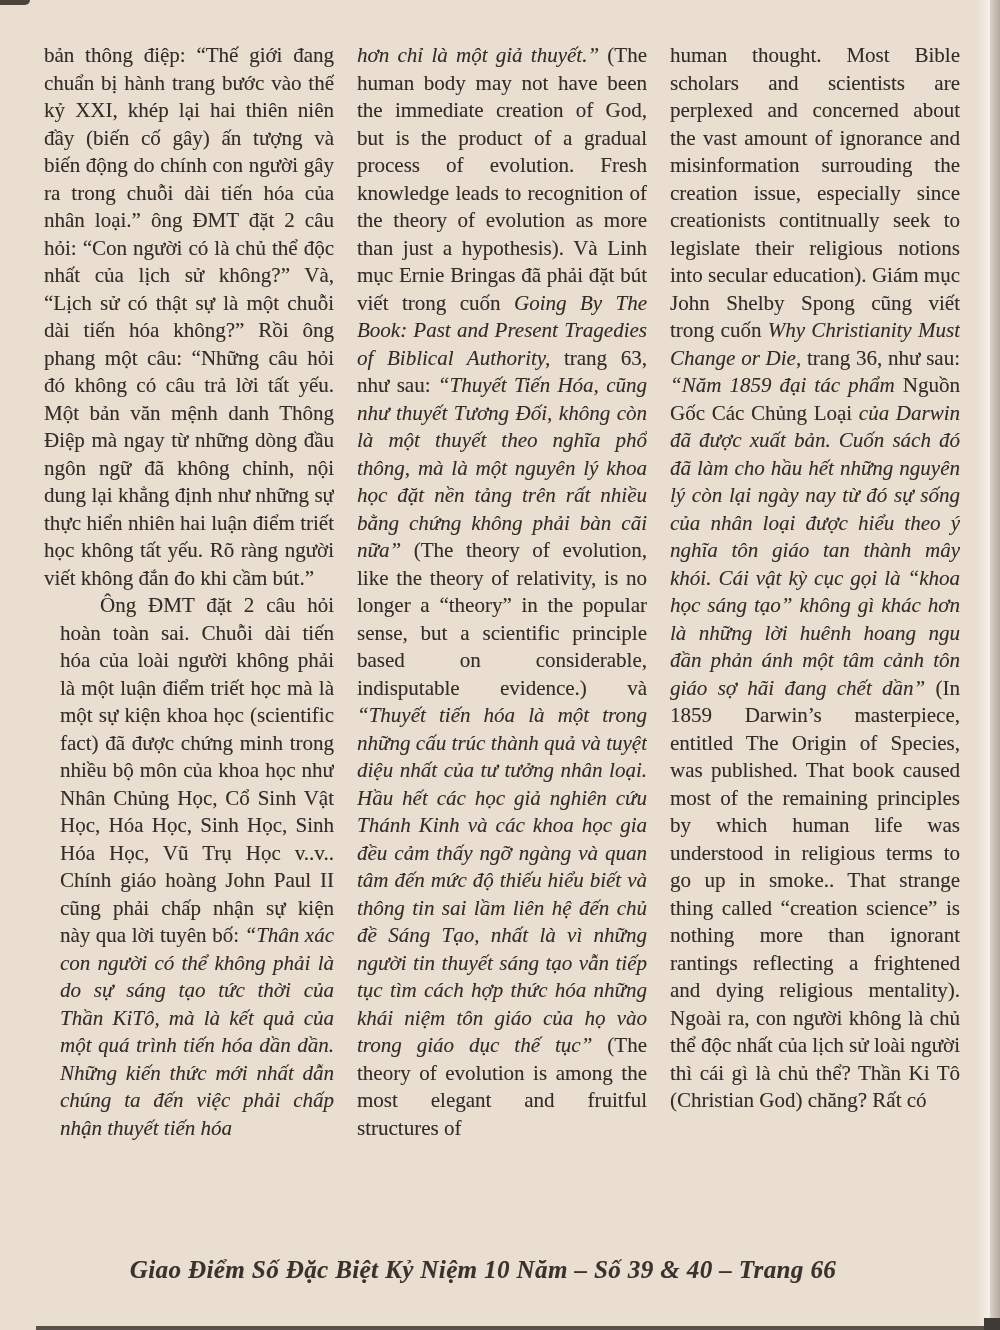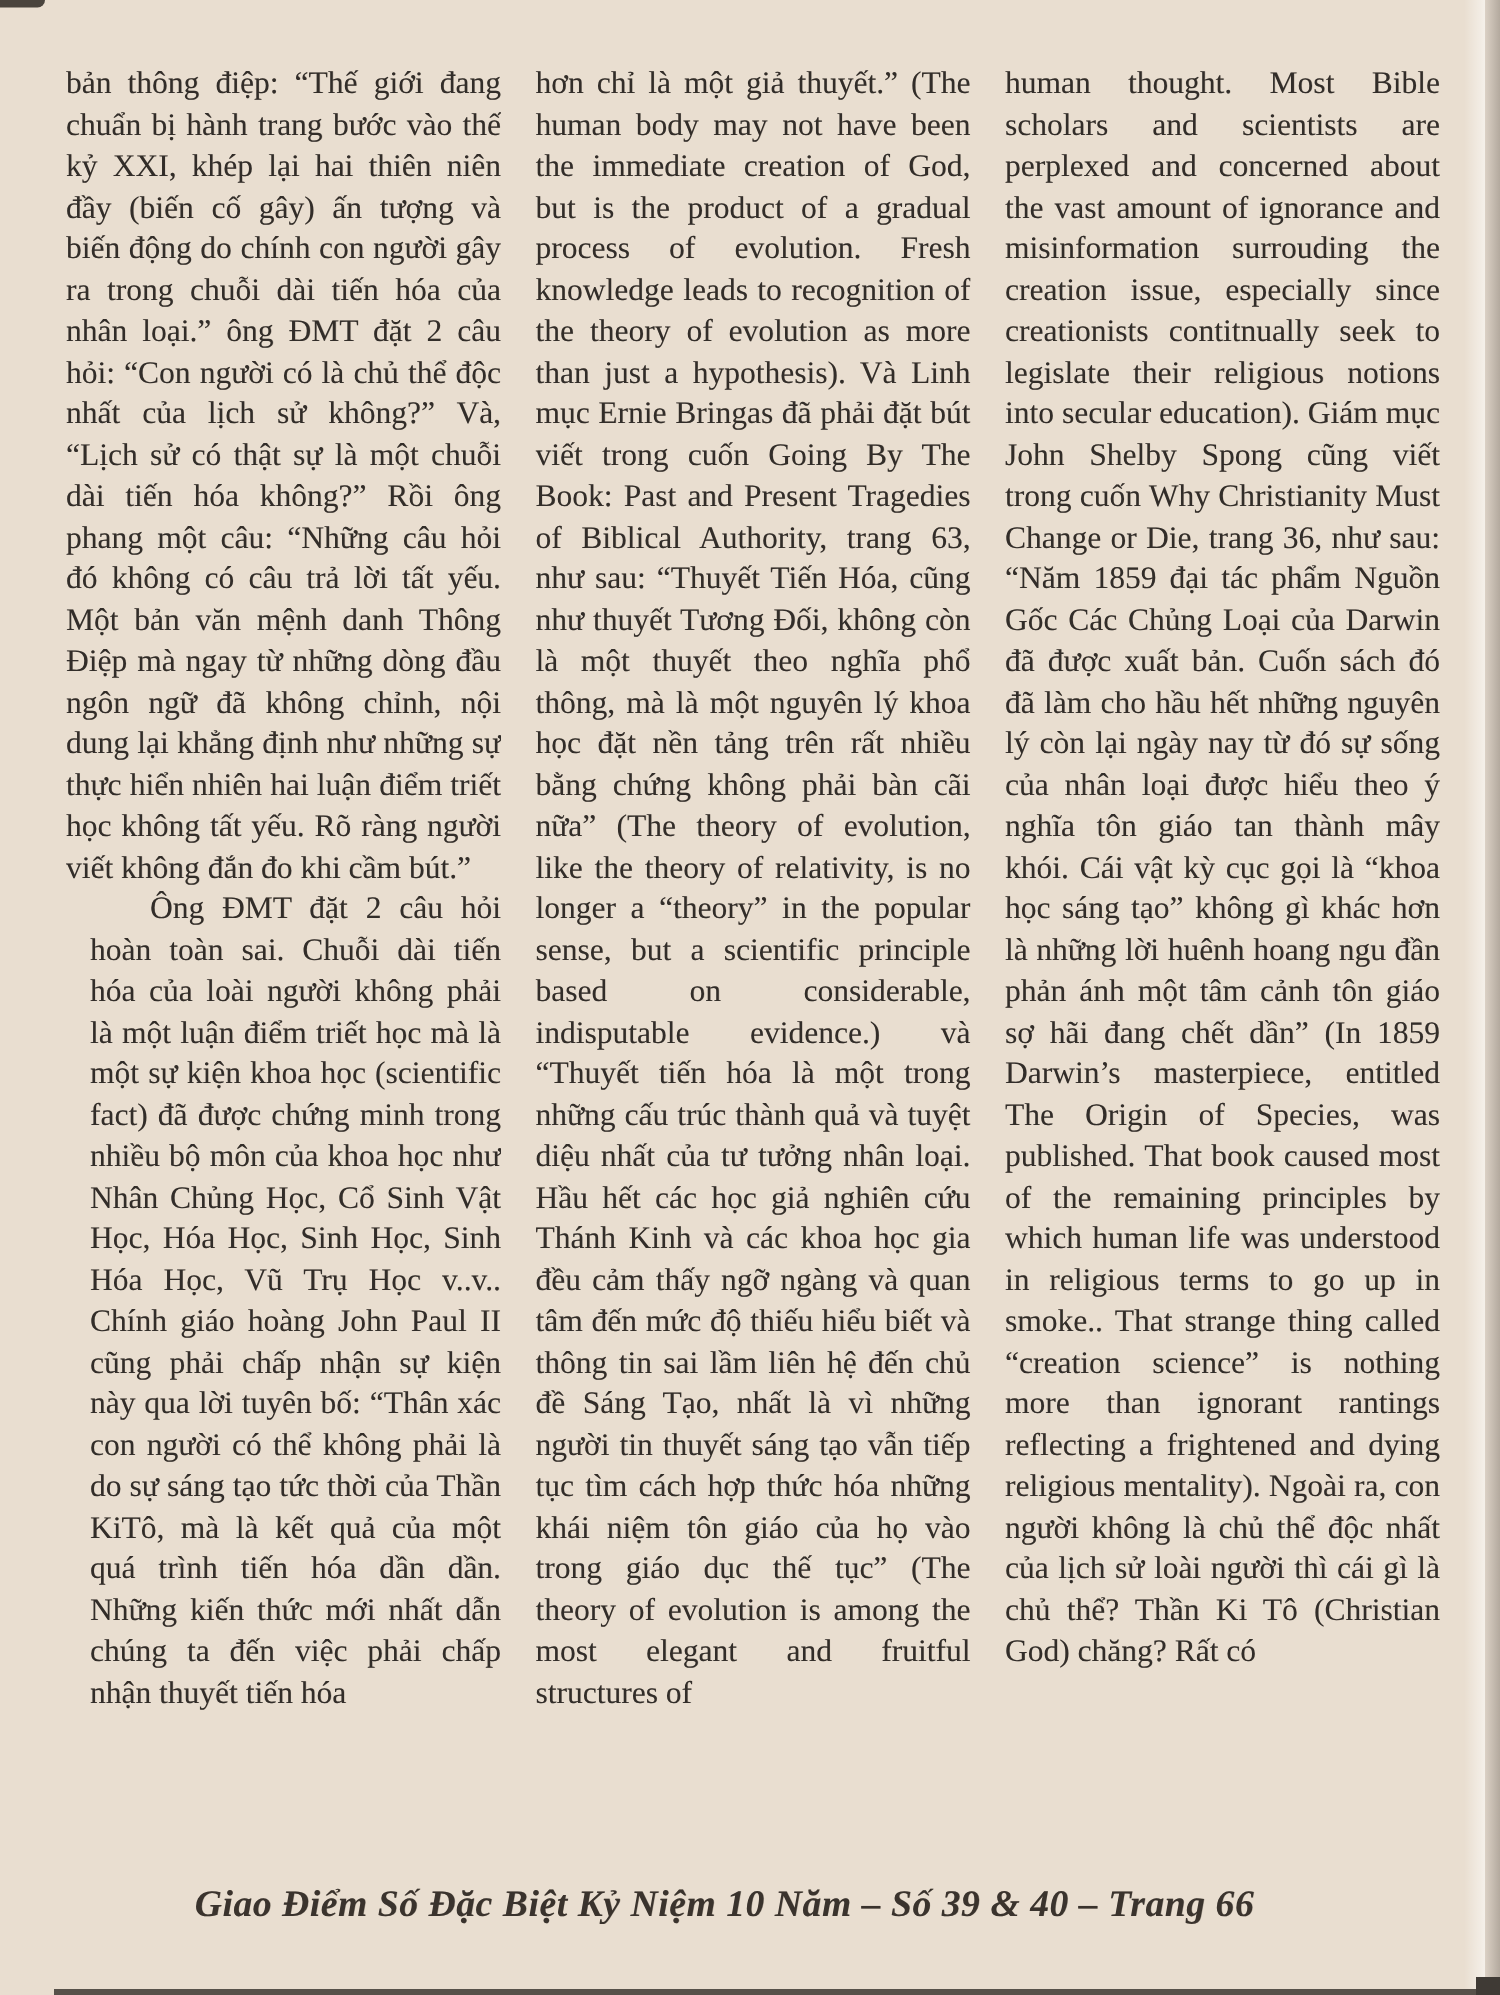--- a/index.html
+++ b/index.html
@@ -47,21 +47,21 @@
     flex:1 1 0;
     height:1204px;
     overflow:hidden;
     text-align:justify;
     font-size:21px;
     line-height:27.5px;
     text-shadow:0.2px 0.2px 0 rgba(55,45,35,.30);
   }
   .para { margin:0; }
   .para.indent { text-indent:40px;margin-left:16px; }
-  .it { }
+  .it { font-style:italic; }
   .footer {
     position:absolute; left:0; right:34px; top:1256px;
     text-align:center;
     font-size:25px;
     font-style:italic;
     font-weight:bold;
     letter-spacing:.4px;
     color:#3a332d;
     text-shadow:0.3px 0.3px 0 rgba(55,45,35,.35);
   }

